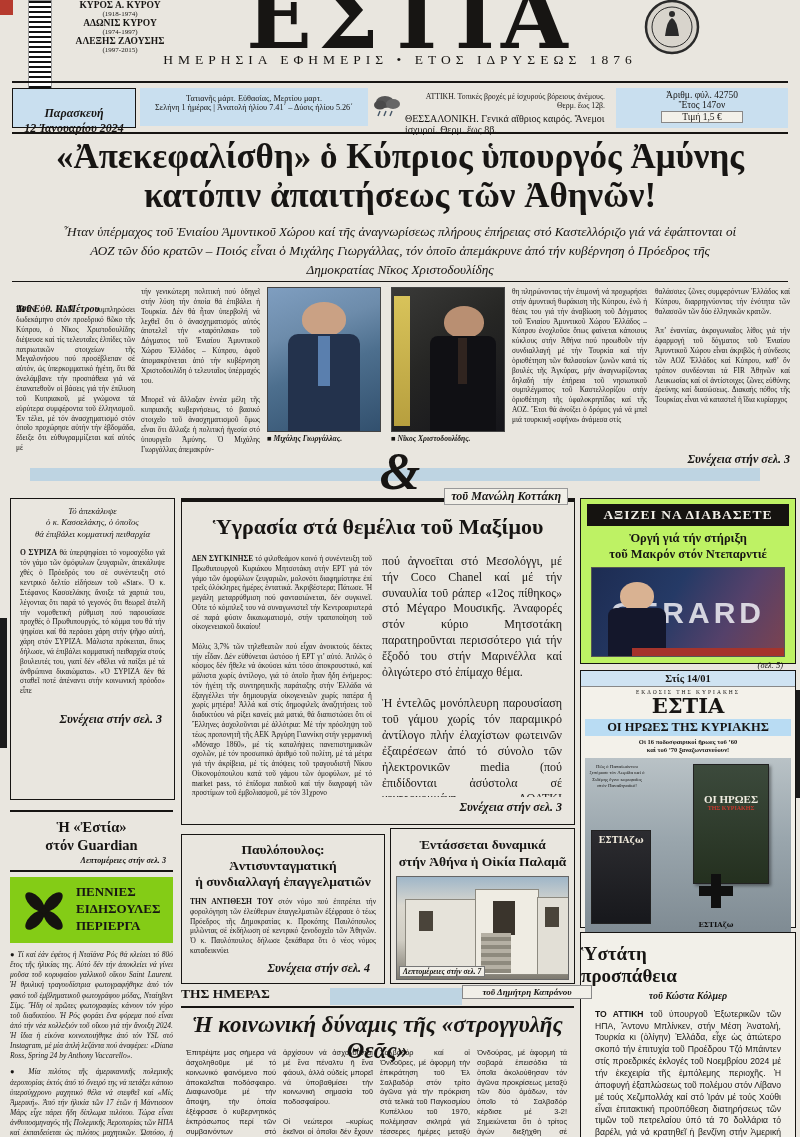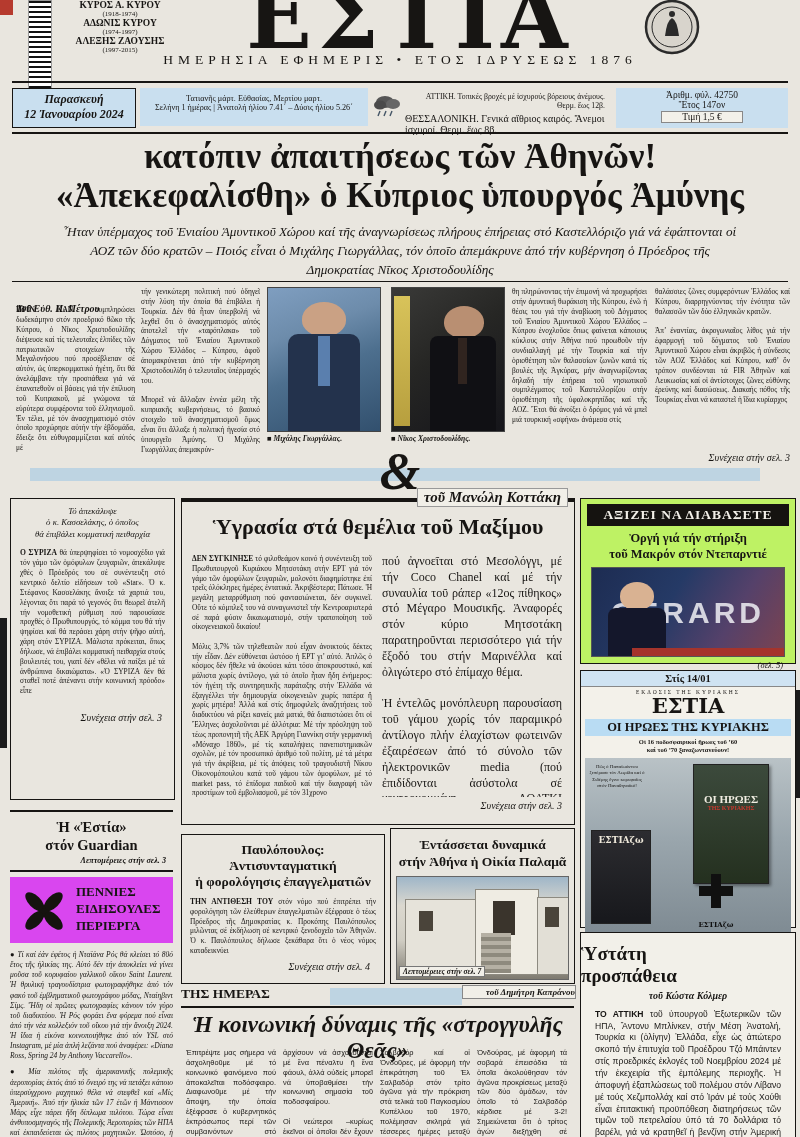--- a/index.html
+++ b/index.html
@@ -5,21 +5,21 @@
   html,body{margin:0;padding:0;background:#777;}
   .page{position:relative;width:800px;height:1137px;margin:0 auto;overflow:hidden;
         background:#e9e6df;font-family:"Liberation Serif","DejaVu Serif",serif;color:#171513;}
   .abs{position:absolute;}
   .band{position:absolute;background:rgba(148,194,229,.5);}
   .rule{position:absolute;background:#171513;}
   .ml{white-space:pre-line;}
   .clip{overflow:hidden;}
   .body-txt{font-size:7.4px;line-height:1.33;text-align:justify;}
   .body-txt b{font-size:7.6px;}
-  .cont{font-weight:normal;font-style:italic;font-size:10px;text-align:right;}
+  .cont{font-weight:bold;font-style:italic;font-size:12px;text-align:right;}
   .boxed{border:1.2px solid #171513;}
   .caption{font-size:7.6px;font-weight:bold;font-style:italic;}
   .photo{position:absolute;border:1px solid #444;}
 </style>
 </head>
 <body>
 
 <div class="page">
 
   <div class="band" style="left:30px;top:468px;width:730px;height:13px;"></div>
@@ -47,21 +47,21 @@
   <svg class="abs" style="left:643px;top:-2px;" width="58" height="58" viewBox="0 0 58 58">
     <circle cx="29" cy="29" r="26" fill="#d8d4cc" stroke="#2a2a2a" stroke-width="2.5"></circle>
     <circle cx="29" cy="29" r="20" fill="none" stroke="#2a2a2a" stroke-width="1"></circle>
     <path d="M22 38 Q24 22 29 20 Q34 22 36 38 Z" fill="#2a2a2a"></path>
     <circle cx="29" cy="16" r="3" fill="#2a2a2a"></circle>
   </svg>
 
   <div class="rule" style="left:12px;top:81px;width:776px;height:2px;"></div>
 
   <div class="abs boxed" style="left:12px;top:88px;width:122px;height:38px;background:#c9dfef;text-align:center;">
-    <div style="font-size:12px;font-weight:bold;font-style:italic;margin-top:3px;">Παρασκευή</div>
+    <div style="font-size:12px;font-weight:bold;font-style:italic;margin-top:17px;">Παρασκευή</div>
     <div style="font-size:12px;font-weight:bold;font-style:italic;">12 Ἰανουαρίου 2024</div>
   </div>
   <div class="abs" style="left:140px;top:88px;width:228px;height:38px;background:#c9dfef;text-align:center;">
     <div style="font-size:8.2px;margin-top:6px;">Τατιανῆς μάρτ. Εὐθασίας, Μερτίου μαρτ.</div>
     <div style="font-size:8.2px;">Σελήνη 1 ἡμέρας | Ἀνατολή ἡλίου 7.41΄ – Δύσις ἡλίου 5.26΄</div>
   </div>
   <svg class="abs" style="left:372px;top:92px;" width="30" height="26" viewBox="0 0 30 26">
     <ellipse cx="13" cy="10" rx="9" ry="6" fill="#555"></ellipse>
     <ellipse cx="21" cy="12" rx="7" ry="5" fill="#666"></ellipse>
     <ellipse cx="8" cy="13" rx="6" ry="4.5" fill="#4a4a4a"></ellipse>
@@ -75,22 +75,22 @@
   </div>
   <div class="abs" style="left:616px;top:88px;width:172px;height:40px;background:#c9dfef;text-align:center;">
     <div style="font-size:9.5px;margin-top:2px;">Ἀριθμ. φύλ. 42750</div>
     <div style="font-size:9.5px;">Ἔτος 147ον</div>
     <div style="font-size:9.5px;background:#f3f1ea;border:1px solid #888;width:80px;margin:1px auto 0;">Τιμή 1,5 €</div>
   </div>
 
   <div class="rule" style="left:12px;top:132px;width:776px;height:2px;"></div>
 
   <div class="abs" style="left:10px;top:138px;width:780px;text-align:center;font-weight:bold;font-size:35px;line-height:1.1;">
+    <div>«Ἀπεκεφαλίσθη» ὁ Κύπριος ὑπουργός Ἀμύνης</div>
     <div>κατόπιν ἀπαιτήσεως τῶν Ἀθηνῶν!</div>
-    <div>«Ἀπεκεφαλίσθη» ὁ Κύπριος ὑπουργός Ἀμύνης</div>
   </div>
   <div class="abs" style="left:55px;top:222px;width:690px;text-align:center;font-style:italic;font-size:13.2px;line-height:1.45;">Ἦταν ὑπέρμαχος τοῦ Ἑνιαίου Ἀμυντικοῦ Χώρου καί τῆς ἀναγνωρίσεως πλήρους ἐπήρειας στό Καστελλόριζο γιά νά ἐφάπτονται οἱ ΑΟΖ τῶν δύο κρατῶν – Ποιός εἶναι ὁ Μιχάλης Γιωργάλλας, τόν ὁποῖο ἀπεμάκρυνε ἀπό τήν κυβέρνηση ὁ Πρόεδρος τῆς Δημοκρατίας Νῖκος Χριστοδουλίδης</div>
   <div class="rule" style="left:12px;top:281px;width:776px;height:1px;"></div>
 
   <div class="abs" style="left:16px;top:287px;width:120px;font-size:10px;margin-top:16px;">
     <span style="font-weight:bold;font-style:italic;">Τοῦ Εὐθ. Π. Πέτρου</span>
   </div>
   <div class="abs body-txt clip" style="left:16px;top:305px;width:119px;height:173px;">
     <b>ΠΡΙΝ ΚΑΝ</b>
     <span>συμπληρώσει δωδεκάμηνο στόν προεδρικό θῶκο τῆς Κύπρου, ὁ Νῖκος Χριστοδουλίδης διέψευσε καί τίς τελευταῖες ἐλπίδες τῶν πατριωτικῶν στοιχείων τῆς Μεγαλονήσου πού προσέβλεπαν σέ αὐτόν, ὡς ὑπερκομματικό ἡγέτη, ὅτι θά ἀνελάμβανε τήν προσπάθεια γιά νά ἐπανατεθοῦν οἱ βάσεις γιά τήν ἐπίλυση τοῦ Κυπριακοῦ, μέ γνώμονα τά εὐρύτερα συμφέροντα τοῦ ἑλληνισμοῦ. Ἐν τέλει, μέ τόν ἀνασχηματισμό στόν ὁποῖο προχώρησε αὐτήν τήν ἑβδομάδα, ἔδειξε ὅτι εὐθυγραμμίζεται καί αὐτός μέ</span>
@@ -134,42 +134,42 @@
     </div>
     <div class="cont" style="margin:4px 12px 0;">Συνέχεια στήν σελ. 3</div>
   </div>
 
   <div class="rule" style="left:10px;top:810px;width:163px;height:2px;"></div>
   <div class="abs ml" style="left:10px;top:818px;width:163px;text-align:center;font-weight:bold;font-size:14.5px;line-height:1.25;">Ἡ «Ἐστία»
 στόν Guardian</div>
   <div class="abs" style="left:10px;top:856px;width:156px;text-align:right;font-weight:bold;font-style:italic;font-size:8.2px;">Λεπτομέρειες στήν σελ. 3</div>
   <div class="rule" style="left:10px;top:870px;width:163px;height:1.5px;"></div>
 
-  <div class="abs" style="left:10px;top:877px;width:163px;height:66px;background:#d946ef;">
+  <div class="abs" style="left:10px;top:877px;width:163px;height:66px;background:#84cc16;">
     <svg style="position:absolute;left:8px;top:8px;" width="52" height="52" viewBox="0 0 52 52">
       <g fill="#15130f">
         <ellipse cx="26" cy="13" rx="6" ry="12" transform="rotate(45 26 26)"></ellipse>
         <ellipse cx="26" cy="13" rx="6" ry="12" transform="rotate(135 26 26)"></ellipse>
         <ellipse cx="26" cy="39" rx="6" ry="12" transform="rotate(45 26 26)"></ellipse>
         <ellipse cx="26" cy="39" rx="6" ry="12" transform="rotate(135 26 26)"></ellipse>
         <path d="M26 20 l3 6 -3 6 -3 -6 Z"></path>
           <path d="M20 26 l6 -3 6 3 -6 3 Z"></path>
       </g>
     </svg>
     <div class="ml" style="position:absolute;left:66px;top:7px;font-weight:bold;font-size:13px;line-height:1.3;">ΠΕΝΝΙΕΣ
 ΕΙΔΗΣΟΥΛΕΣ
 ΠΕΡΙΕΡΓΑ</div>
   </div>
   <div class="abs clip" style="left:10px;top:950px;width:163px;height:187px;font-style:italic;font-size:7.5px;line-height:1.35;text-align:justify;">
     <div>● Τί καί ἐάν ἐφέτος ἡ Νταϊάνα Ρός θά κλείσει τό 80ό ἔτος τῆς ἡλικίας της. Αὐτό δέν τήν ἀποκλείει νά γίνει μοῦσα τοῦ κορυφαίου γαλλικοῦ οἴκου Saint Laurent. Ἡ θρυλική τραγουδίστρια φωτογραφήθηκε ἀπό τόν φακό τοῦ ἐμβληματικοῦ φωτογράφου μόδας, Νταίηβιντ Σίμς. Ἤδη οἱ πρῶτες φωτογραφίες κάνουν τόν γύρο τοῦ διαδικτύου. Ἡ Ρός φοράει ἕνα φόρεμα πού εἶναι ἀπό τήν νέα κολλεξιόν τοῦ οἴκου γιά τήν ἄνοιξη 2024. Ἡ ἴδια ἡ εἰκόνα κοινοποιήθηκε ἀπό τόν YSL στό Instagram, μέ μία ἁπλή λεζάντα πού ἀναφέρει: «Diana Ross, Spring 24 by Anthony Vaccarello».</div>
     <div style="margin-top:6px;">● Μία πιλότος τῆς ἀμερικανικῆς πολεμικῆς ἀεροπορίας ἐκτός ἀπό τό ὄνειρό της νά πετάξει κάποιο ὑπερσύγχρονο μαχητικό θέλα νά στεφθεῖ καί «Μίς Ἀμερική». Ἀπό τήν ἡλικία τῶν 17 ἐτῶν ἡ Μάντισσον Μάρς εἶχε πάρει ἤδη δίπλωμα πιλότου. Τώρα εἶναι ἀνθυποσμηναγός τῆς Πολεμικῆς Ἀεροπορίας τῶν ΗΠΑ καί ἐκπαιδεύεται ὡς πιλότος μαχητικῶν. Ὡστόσο, ἡ 22χρονη φοιτήτρια τοῦ Χάρβαρντ στέφθηκε «Μίς Κολοράντο» τόν Μάιο τοῦ 2023, λίγο</div>
   </div>
 
   <div class="abs" style="left:181px;top:498px;width:392px;height:322px;border:1.2px solid #171513;border-top:4px solid #171513;background:#e9e6df;">
-    <div style="position:absolute;right:6px;top:-14px;background:#f1efe8;border:1px solid #999;padding:0 6px;font-weight:bold;font-style:italic;font-size:15px;">τοῦ Μανώλη Κοττάκη</div>
+    <div style="position:absolute;right:6px;top:-14px;background:#f1efe8;border:1px solid #999;padding:0 6px;font-weight:bold;font-style:italic;font-size:12px;">τοῦ Μανώλη Κοττάκη</div>
     <div style="text-align:center;font-weight:bold;font-size:22px;margin-top:12px;">Ὑγρασία στά θεμέλια τοῦ Μαξίμου</div>
     <div class="abs clip" style="left:10px;top:52px;width:180px;height:258px;font-size:7.4px;line-height:1.32;text-align:justify;">
       <b>ΔΕΝ ΣΥΓΚΙΝΗΣΕ</b>
       <span class="ml">τό φιλοθεάμον κοινό ἡ συνέντευξη τοῦ Πρωθυπουργοῦ Κυριάκου Μητσοτάκη στήν ΕΡΤ γιά τόν γάμο τῶν ὁμοφύλων ζευγαριῶν, μολονότι διαφημίστηκε ἐπί τρεῖς ὁλόκληρες ἡμέρες ἐντατικά. Ἀκριβέστερα; Πάτωσε. Ἡ μεγάλη μεταρρύθμιση πού φαντασιώνεται, δέν συγκινεῖ. Οὔτε τό κόμπλεξ του νά συναγωνιστεῖ τήν Κεντροαριστερά σέ παρά φύσιν δικαιωματισμό, στήν τραποποίηση τοῦ οἰκογενειακοῦ δικαίου!
 
 Μόλις 3,7% τῶν τηλεθεατῶν πού εἶχαν ἀνοικτούς δέκτες τήν εἶδαν. Δέν εὐθύνεται ὡστόσο ἡ ΕΡΤ γι’ αὐτό. Ἁπλῶς ὁ κόσμος δέν ἤθελε νά ἀκούσει κάτι τόσο ἀποκρουστικό, καί μάλιστα χωρίς ἀντίλογο, γιά τό ὁποῖο ἦταν ἤδη ἐνήμερος: τόν ἡγέτη τῆς συντηρητικῆς παράταξης στήν Ἑλλάδα νά ἐξαγγέλλει τήν δημιουργία οἰκογενειῶν χωρίς πατέρα ἤ χωρίς μητέρα! Ἀλλά καί στίς δημοφιλεῖς ἀναζητήσεις τοῦ διαδικτύου νά ρίξει κανείς μιά ματιά, θά διαπιστώσει ὅτι οἱ Ἕλληνες ἀσχολοῦνται μέ ἀλλότρια: Μέ τήν πρόσληψη τοῦ τέως προπονητῆ τῆς ΑΕΚ Ἀργύρη Γιαννίκη στήν γερμανική «Μόναχο 1860», μέ τίς καταλήψεις πανεπιστημιακῶν σχολῶν, μέ τόν προσωπικό ἀριθμό τοῦ πολίτη, μέ τά μέτρα γιά τήν ἀκρίβεια, μέ τίς ἀπόψεις τοῦ τραγουδιστῆ Νίκου Οἰκονομόπουλου κατά τοῦ γάμου τῶν ὁμοφύλων, μέ τό market pass, τό ἐπίδομα παιδιοῦ καί τήν διαγραφή τῶν προστίμων τοῦ ἐμβολιασμοῦ, μέ τόν 31χρονο</span>
     </div>
     <div class="abs clip ml" style="left:200px;top:52px;width:180px;height:243px;font-size:12px;line-height:1.32;text-align:justify;">πού ἀγνοεῖται στό Μεσολόγγι, μέ τήν Coco Chanel καί μέ τήν συναυλία τοῦ ράπερ «12ος πίθηκος» στό Μέγαρο Μουσικῆς. Ἀναφορές στόν κύριο Μητσοτάκη παρατηροῦνται περισσότερο γιά τήν ἔξοδό του στήν Μαρινέλλα καί ὀλιγώτερο στό ἐπίμαχο θέμα.
 
 Ἡ ἐντελῶς μονόπλευρη παρουσίαση τοῦ γάμου χωρίς τόν παραμικρό ἀντίλογο πλήν ἐλαχίστων φωτεινῶν ἐξαιρέσεων ἀπό τό σύνολο τῶν ἠλεκτρονικῶν media (πού ἐπιδίδονται ἀσύστολα σέ χοντροκομμένη ΛΟΑΤΚΙ προπαγάνδα) συνάντησε ἁπλῶς τήν ΚΑ-ΘΟ-ΛΙ-ΚΗ ἀπόρριψη τῆς κοινῆς γνώμης. Ὁ κύριος Μητσοτάκης ψάχνει ἀκροατήριο γιά νά τό πείσει καί δέν τό βρίσκει. Ἀποξενώνεται ἀπό τίς πλειοψηφίες πού τόν ἔφεραν στήν ἐξουσία. Τό Μαξίμου πού τά παρατηρεῖ μελαγχολικά ὅλα αὐτά, γνωρίζει βεβαίως ὅτι τό θέμα ἀπασχολεῖ τήν «σιωπηλή» κοινή γνώμη. Καί τό σφυγμομετρεῖ παρά τίς ὑψιπετεῖς ἀναλύσεις μελῶν του, ὅτι «στά ζητήματα τῶν δικαιωμάτων δέν χωροῦν πλειοψηφίες καί μειοψηφίες.» Ἀπό ὅσο φαίνεται ὑπάρχουν καί παραϋπάρχουν πλειοψηφίες. Μεγάλες πλειοψηφίες. Γιά τήν ὥρα ἔχουν μορφή... ὑγρασίας πού διαβρώνει τό κυβερνητικό ὑπέδαφος πέριξ τοῦ Μαξίμου, ἀλλά ἀργά ἤ γρήγορα θά προσλάβουν καί ἄλλη μορφή. Ἄν πιάσουν ὑγρασία τά θεμέλια τοῦ καταστήματος, αὐτή γρήγορα θά ἐπεκταθεῖ πρός τά πάνω. Στίς</div>
@@ -210,21 +210,21 @@
         <div style="position:absolute;left:114px;top:128px;width:34px;height:10px;background:#101010;"></div>
         <div style="position:absolute;left:126px;top:116px;width:10px;height:34px;background:#101010;"></div>
       </div>
       <div style="position:absolute;left:96px;top:162px;width:70px;text-align:center;color:#101010;font-weight:bold;font-size:7px;font-family:'DejaVu Serif',serif;">ΕΣΤΙΑζω</div>
     </div>
   </div>
 
   <div class="abs boxed" style="left:181px;top:834px;width:202px;height:148px;background:#e9e6df;">
     <div class="ml" style="text-align:center;font-weight:bold;font-size:13.5px;line-height:1.2;margin-top:7px;">Παυλόπουλος:
 Ἀντισυνταγματική
-ἡ φορολόγησις ἐπαγγελματιῶν</div>
+ἡ συνδιαλλαγή ἐπαγγελματιῶν</div>
     <div class="body-txt clip" style="margin:6px 8px 0;height:62px;">
       <b>ΤΗΝ ΑΝΤΙΘΕΣΗ ΤΟΥ</b>
       <span>στόν νόμο πού ἐπιτρέπει τήν φορολόγηση τῶν ἐλεύθερων ἐπαγγελματιῶν ἐξέφρασε ὁ τέως Πρόεδρος τῆς Δημοκρατίας κ. Προκόπης Παυλόπουλος μιλῶντας σέ ἐκδήλωση σέ κεντρικό ξενοδοχεῖο τῶν Ἀθηνῶν. Ὁ κ. Παυλόπουλος δήλωσε ξεκάθαρα ὅτι ὁ νέος νόμος καταδεικνύει</span>
     </div>
     <div class="cont" style="margin:2px 14px 0;">Συνέχεια στήν σελ. 4</div>
   </div>
 
   <div class="abs boxed" style="left:390px;top:828px;width:183px;height:154px;background:#e9e6df;">
     <div class="ml" style="text-align:center;font-weight:bold;font-size:13.5px;line-height:1.25;margin-top:8px;">Ἐντάσσεται δυναμικά
 στήν Ἀθήνα ἡ Οἰκία Παλαμᾶ</div>
@@ -247,21 +247,21 @@
     <div style="text-align:center;font-size:10px;margin-top:3px;">
       <span style="font-weight:bold;font-style:italic;">τοῦ Κώστα Κόλμερ</span>
     </div>
     <div class="clip" style="margin:8px 14px 0;height:128px;font-size:8.6px;line-height:1.38;text-align:justify;font-family:'Liberation Sans',sans-serif;">
       <b>ΤΟ ΑΤΤΙΚΗ</b>
       <span>τοῦ ὑπουργοῦ Ἐξωτερικῶν τῶν ΗΠΑ, Ἄντονυ Μπλίνκεν, στήν Μέση Ἀνατολή, Τουρκία κι (ὀλίγην) Ἑλλάδα, εἶχε ὡς ἀπώτερο σκοπό τήν ἐπιτυχία τοῦ Προέδρου Τζό Μπάιντεν στίς προεδρικές ἐκλογές τοῦ Νοεμβρίου 2024 μέ τήν ἐκεχειρία τῆς ἐμπόλεμης περιοχῆς. Ἡ ἀποφυγή ἐξαπλώσεως τοῦ πολέμου στόν Λίβανο μέ τούς Χεζμπολλάχ καί στό Ἰράν μέ τούς Χούθι εἶναι ἐπιτακτική προϋπόθεση διατηρήσεως τῶν τιμῶν τοῦ πετρελαίου ὑπό τά 70 δολλάρια τό βαρέλι, γιά νά κρατηθεῖ ἡ βενζίνη στήν Ἀμερική κάτω ἀπ’ τά 3 δολλάρια</span>
     </div>
   </div>
 
   <div class="abs" style="left:181px;top:986px;width:110px;font-weight:bold;font-size:13.5px;">ΤΗΣ ΗΜΕΡΑΣ</div>
-  <div class="abs" style="left:462px;top:985px;width:112px;background:#f1efe8;border:1px solid #888;text-align:right;font-size:9px;padding:1px 0;">
+  <div class="abs" style="left:462px;top:985px;width:112px;background:#f1efe8;border:1px solid #888;text-align:center;font-size:9px;padding:1px 8px;">
     <span style="font-weight:bold;font-style:italic;">τοῦ Δημήτρη Καπράνου</span>
   </div>
   <div class="rule" style="left:181px;top:1006px;width:393px;height:2px;"></div>
   <div class="abs" style="left:181px;top:1012px;width:393px;text-align:center;font-weight:bold;font-style:italic;font-size:23px;">Ἡ κοινωνική δύναμις τῆς «στρογγυλῆς Θεᾶς»</div>
   <div class="abs clip" style="left:186px;top:1048px;width:90px;height:89px;font-size:7.4px;line-height:1.33;text-align:justify;font-family:'Liberation Sans',sans-serif;">Ἐπιτρέψτε μας σήμερα νά ἀσχοληθοῦμε μέ τό κοινωνικό φαινόμενο πού ἀποκαλεῖται ποδόσφαιρο. Διαφωνοῦμε μέ τήν ἄποψη, τήν ὁποία ἐξέφρασε ὁ κυβερνητικός ἐκπρόσωπος περί τῶν συμβαινόντων στό ποδόσφαιρο. Ὄχι, δηλαδή,</div>
   <div class="abs clip ml" style="left:283px;top:1048px;width:90px;height:89px;font-size:7.4px;line-height:1.33;text-align:justify;font-family:'Liberation Sans',sans-serif;">ἀρχίσουν νά ἀσχολοῦνται μέ ἕνα πέναλτυ ἤ ἕνα φάουλ, ἀλλά οὐδείς μπορεῖ νά ὑποβαθμίσει τήν κοινωνική σημασία τοῦ ποδοσφαίρου.
 
 Οἱ νεώτεροι –κυρίως ἐκεῖνοι οἱ ὁποῖοι δέν ἔχουν ἐντρυφήσει στά τοῦ ποδοσφαίρου– δέν γνωρίζουν,</div>
   <div class="abs clip" style="left:380px;top:1048px;width:90px;height:89px;font-size:7.4px;line-height:1.33;text-align:justify;font-family:'Liberation Sans',sans-serif;">Σαλβαδόρ καί οἱ Ὁνδοῦρες, μέ ἀφορμή τήν ἐπικράτηση τοῦ Ἐλ Σαλβαδόρ στόν τρίτο ἀγῶνα γιά τήν πρόκριση στά τελικά τοῦ Παγκοσμίου Κυπέλλου τοῦ 1970, πολέμησαν σκληρά γιά τέσσερες ἡμέρες μεταξύ τους! Ὁ Στρατός τοῦ Ἐλ Σαλβα-</div>
   <div class="abs clip" style="left:477px;top:1048px;width:90px;height:89px;font-size:7.4px;line-height:1.33;text-align:justify;font-family:'Liberation Sans',sans-serif;">Ὁνδούρας, μέ ἀφορμή τά σοβαρά ἐπεισόδια τά ὁποῖα ἀκολούθησαν τόν ἀγῶνα προκρίσεως μεταξύ τῶν δύο ὁμάδων, τόν ὁποῖο τό Σαλβαδόρ κέρδισε μέ 3-2! Σημειώνεται ὅτι ὁ τρίτος ἀγών διεξήχθη σέ οὐδέτερο γήπεδο, στό Μεξικό.</div>

